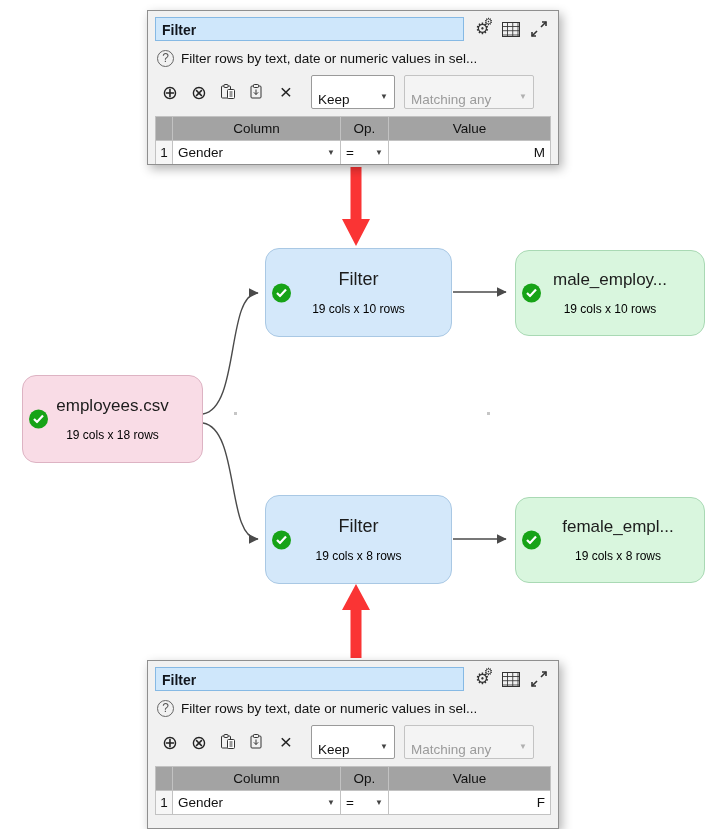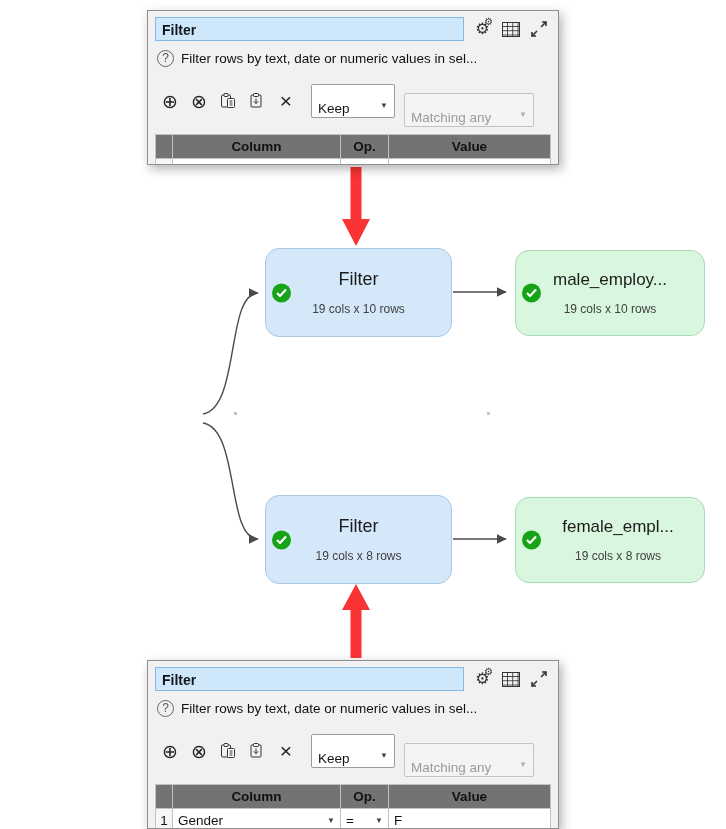--- a/index.html
+++ b/index.html
@@ -49,49 +49,49 @@
   .tool-btn { width:26px; height:25px; border:none; background:transparent; padding:0;
               display:flex; align-items:center; justify-content:center;
               color:#222; cursor:pointer; font-family:inherit; }
   .tool-btn.glyph  { font-size:19px; }
   .tool-btn.delete { font-size:21px; }
 
   .combo { height:23px; border:1px solid #9a9a9a; background:#fff; border-radius:2px;
            display:flex; align-items:flex-start; justify-content:space-between;
            padding:16px 6px; font-size:13.5px; color:#111; box-sizing:border-box; }
   .keep-combo     { width:84px;  margin-left:9px; }
-  .matching-combo { width:130px; margin-left:6px;margin-top:18px; }
+  .matching-combo { width:130px; margin-left:6px; }
   .combo.disabled { background:#f4f4f4; color:#9b9b9b; border-color:#c3c3c3; }
   .combo-arrow { font-size:8px; color:#444; margin-left:6px; }
   .combo.disabled .combo-arrow { color:#b0b0b0; }
 
   .filter-table { border-collapse:collapse; width:100%; table-layout:fixed;
                   background:#fff; font-size:13.5px; color:#111; }
   .filter-table th, .filter-table td {
     border:1px solid #c2c2c2; height:24px; padding:0 5px;
-    overflow:hidden; white-space:nowrap; box-sizing:border-box;
-  }
-  .filter-table th { background:#737373; font-weight:bold; text-align:center; padding:0 2px; }
+    overflow:hidden; white-space:nowrap; box-sizing:border-box;text-align:right;
+  }
+  .filter-table th { background:#a3a3a3; font-weight:normal; text-align:center; padding:0 2px; }
   td.rownum { background:#f6f6f6; text-align:center; padding:0 2px; }
   .cell-combo { display:flex; justify-content:space-between; align-items:center; }
 
   
   .flow-canvas {
     position:absolute; left:0; top:225px; width:726px; height:400px; z-index:1;
     background-image:radial-gradient(circle,#c6c6c6 1.5px,transparent 1.9px);
     background-size:253px 247px; background-position:109px 65px;
   }
   .edges { position:absolute; left:0; top:0; }
 
   .node { position:absolute; box-sizing:border-box; border-radius:14px;
           display:flex; flex-direction:column; align-items:center;
           justify-content:center; gap:12px; z-index:2; cursor:pointer; }
   .node .label { font-size:17px; color:#1c1c1c; }
   .node.filter .label { font-size:18px; }
-  .node .meta  { font-size:12px; color:#404040; }
+  .node .meta  { font-size:12px; color:#000000; }
 
   #node-source        { left:22px;  top:150px; width:181px; height:88px; background:#f9dce6; border:1px solid #ddb3c3; }
   #node-filter-top    { left:265px; top:23px;  width:187px; height:89px; background:#d4e8fa; border:1px solid #a9c8e4; }
   #node-out-top       { left:515px; top:25px;  width:190px; height:86px; background:#d9f6de; border:1px solid #a9d9b4; }
   #node-filter-bottom { left:265px; top:270px; width:187px; height:89px; background:#d4e8fa; border:1px solid #a9c8e4; }
   #node-out-bottom    { left:515px; top:272px; width:190px; height:86px; background:#d9f6de; border:1px solid #a9d9b4;padding-left:16px; }
 
   .badge { position:absolute; left:6px; top:50%; transform:translateY(-50%);
            width:19px; height:19px; border-radius:50%; background:#17a317;
            display:flex; align-items:center; justify-content:center; }
@@ -204,20 +204,29 @@
       </marker>
     </defs>
     <g stroke="#4a4a4a" stroke-width="1.4" fill="none">
       <path d="M203,189 C240,183 226,68 258,68" marker-end="url(#ah)"></path>
       <path d="M203,198 C240,204 226,314 258,314" marker-end="url(#ah)"></path>
       <path d="M453,67 L506,67" marker-end="url(#ah)"></path>
       <path d="M453,314 L506,314" marker-end="url(#ah)"></path>
     </g>
   </svg>
 
+  <div class="node" id="node-source">
+    <span class="badge">
+      <svg width="11" height="9" viewBox="0 0 11 9">
+          <polyline points="1,4.5 4,7.5 10,1" fill="none" stroke="#fff" stroke-width="2.2"></polyline>
+        </svg>
+    </span>
+    <span class="label">employees.csv</span>
+    <span class="meta">19 cols x 18 rows</span>
+  </div>
 
   <div class="node filter" id="node-filter-top">
     <span class="badge">
       <svg width="11" height="9" viewBox="0 0 11 9">
           <polyline points="1,4.5 4,7.5 10,1" fill="none" stroke="#fff" stroke-width="2.2"></polyline>
         </svg>
     </span>
     <span class="label">Filter</span>
     <span class="meta">19 cols x 10 rows</span>
   </div>

